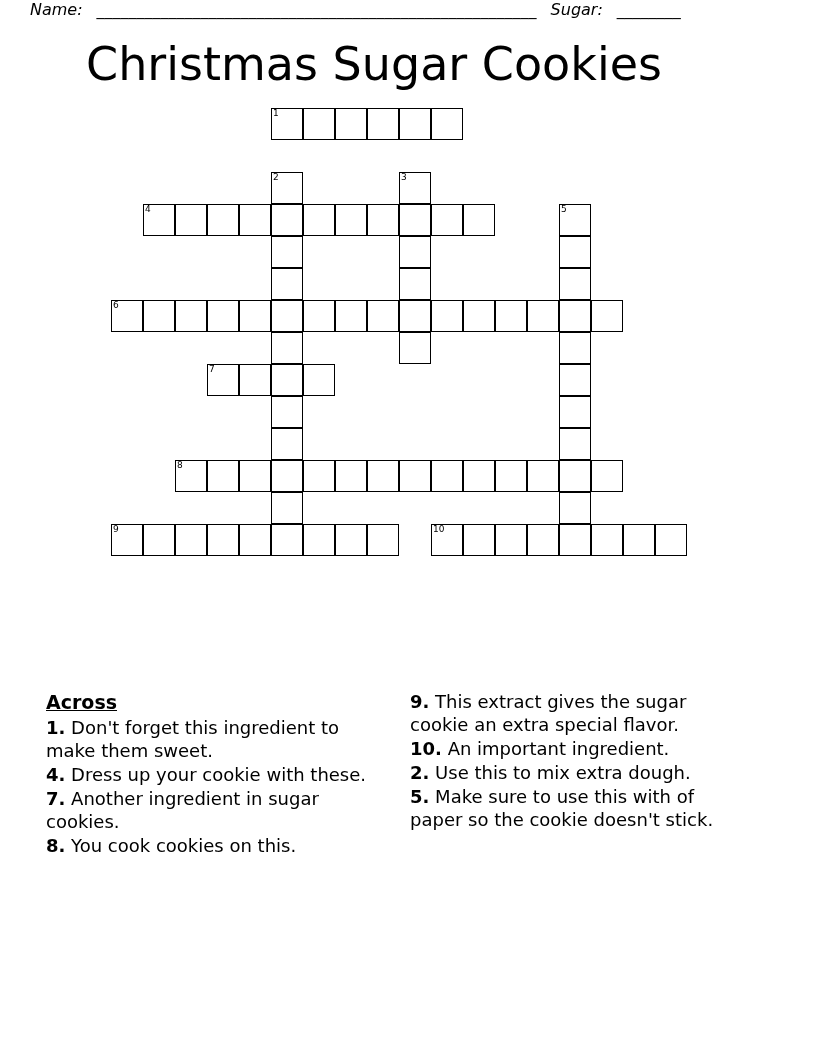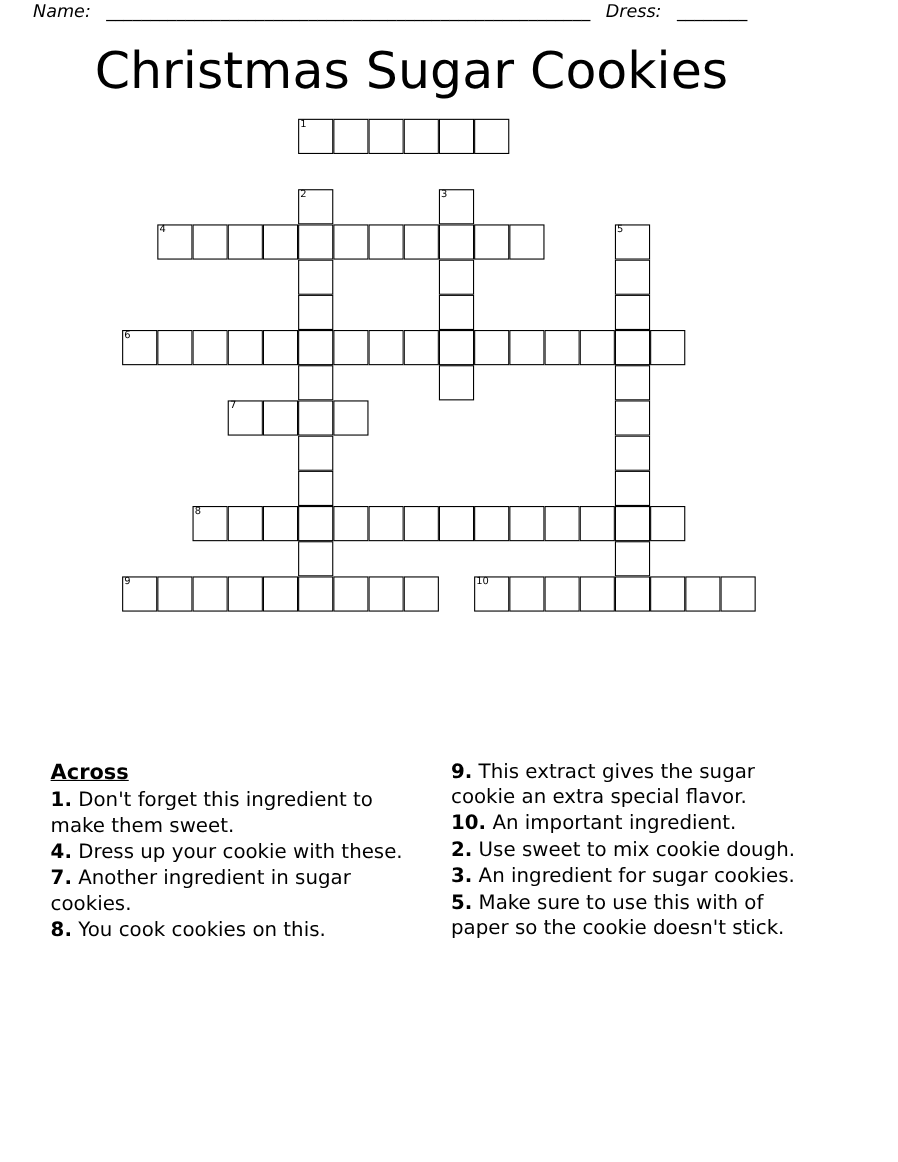--- a/index.html
+++ b/index.html
@@ -118,21 +118,21 @@
 </head>
 <body>
 
 <div class="page">
 
   <div class="header-line">
     <span class="header-label">Name:</span>
     <span class="header-gap"></span>
     <span class="header-rule">_______________________________________________________</span>
     <span class="header-gap"></span>
-    <span class="header-label">Dress:</span>
+    <span class="header-label">Sugar:</span>
     <span class="header-gap"></span>
     <span class="header-rule">________</span>
   </div>
 
   <div class="puzzle-title">Christmas Sugar Cookies</div>
 
   <div id="grid-area">
       <div class="cell" style="left: 271px; top: 0px; width: 32px; height: 32px;">
         <span class="num">1</span>
       </div>
@@ -246,19 +246,18 @@
     <div class="col col-left">
       <div class="clue-heading">Across</div>
       <p class="clue"><b>1.</b> <span>Don't forget this ingredient to make them sweet.</span></p>
       <p class="clue"><b>4.</b> <span>Dress up your cookie with these.</span></p>
       <p class="clue"><b>7.</b> <span>Another ingredient in sugar cookies.</span></p>
       <p class="clue"><b>8.</b> <span>You cook cookies on this.</span></p>
     </div>
     <div class="col col-right">
       <p class="clue"><b>9.</b> <span>This extract gives the sugar cookie an extra special flavor.</span></p>
       <p class="clue"><b>10.</b> <span>An important ingredient.</span></p>
-      <p class="clue"><b>2.</b> <span>Use sweet to mix cookie dough.</span></p>
-      <p class="clue"><b>3.</b> <span>An ingredient for sugar cookies.</span></p>
+      <p class="clue"><b>2.</b> <span>Use this to mix extra dough.</span></p>
       <p class="clue"><b>5.</b> <span>Make sure to use this with of paper so the cookie doesn't stick.</span></p>
     </div>
   </div>
 
 </div>
 
 </body></html>

